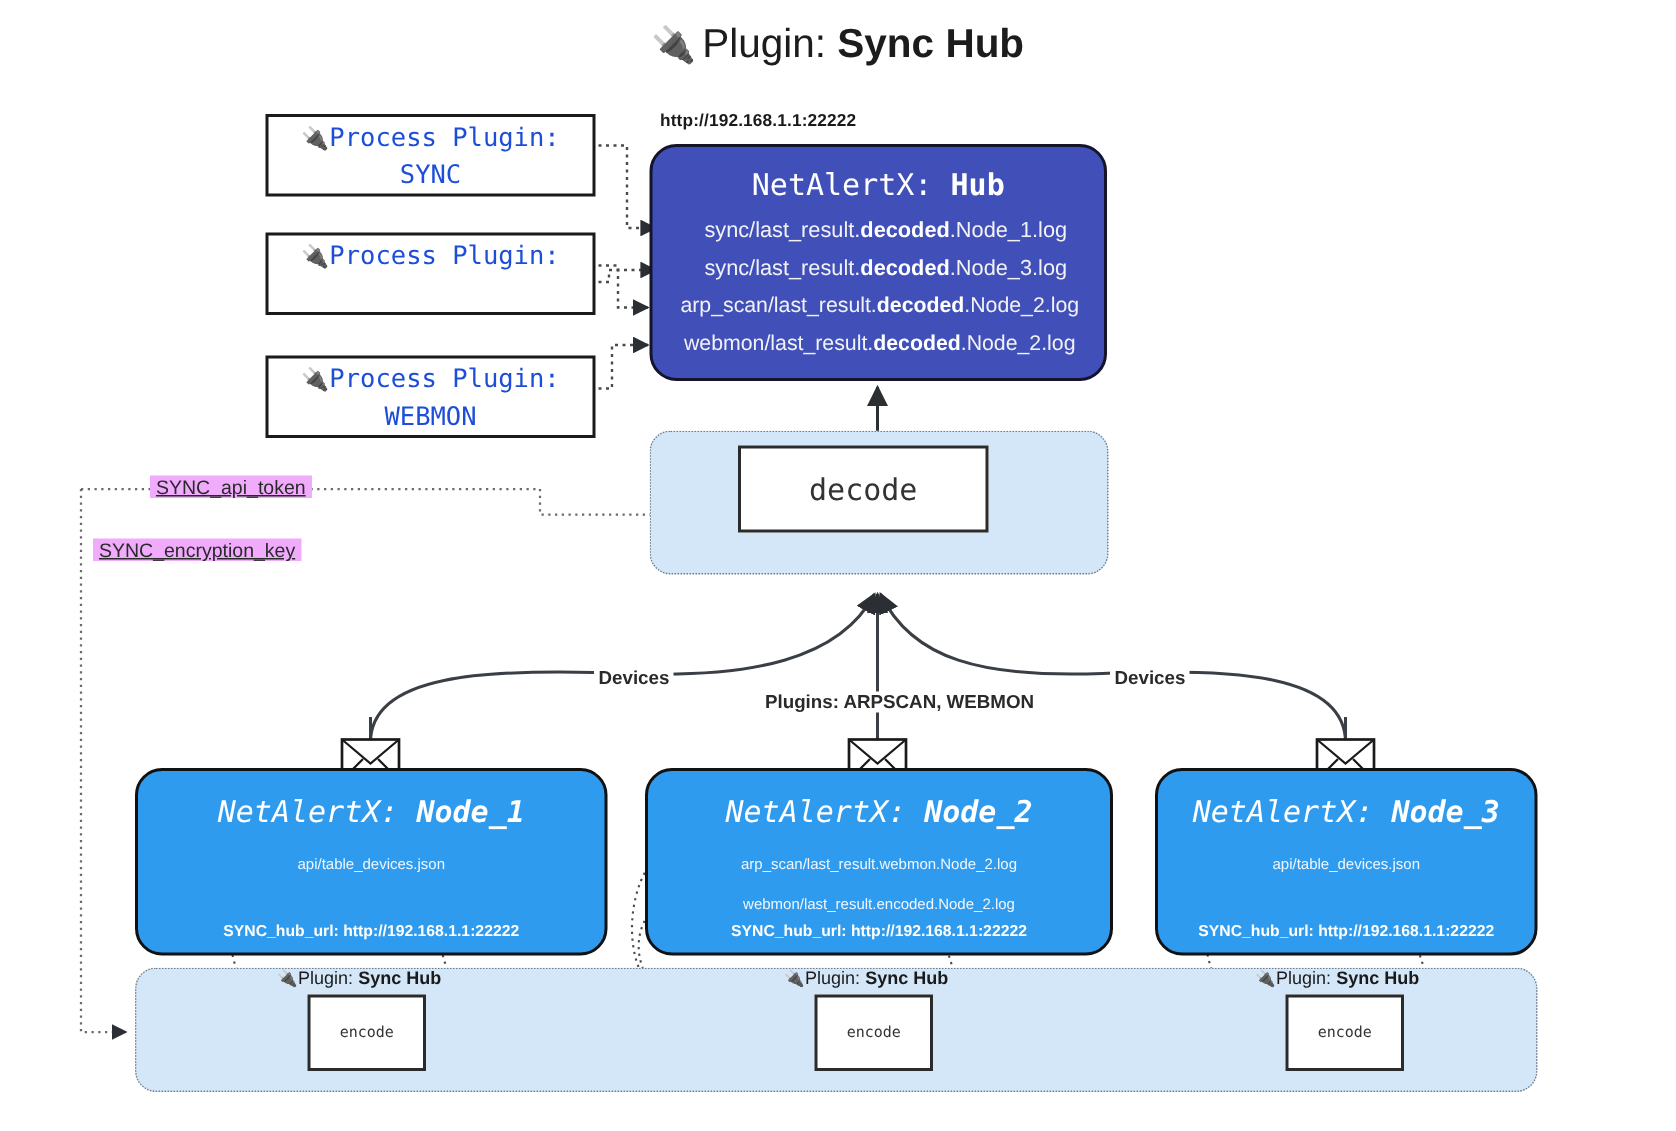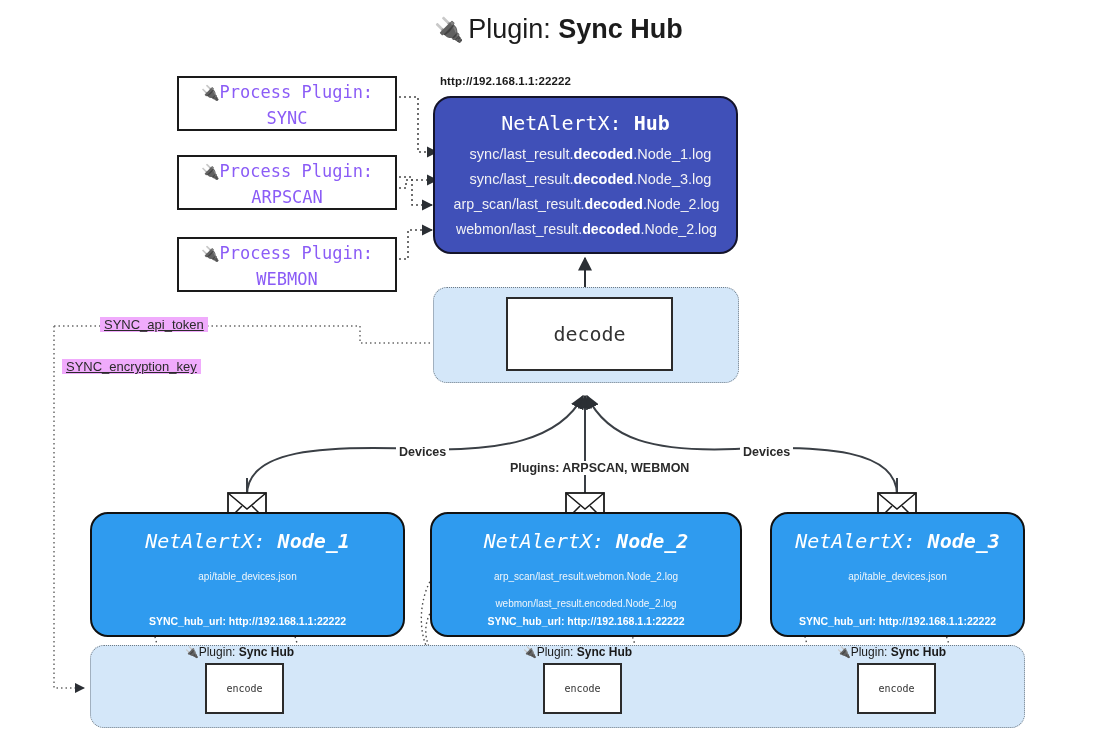--- a/index.html
+++ b/index.html
@@ -46,21 +46,21 @@
     width: 220px;
     height: 55px;
     border: 2px solid #1a1a1a;
     background: #ffffff;
     box-sizing: border-box;
     font-family: "DejaVu Sans Mono", "Liberation Mono", monospace;
     font-size: 17px;
     line-height: 25px;
     text-align: center;
     padding-top: 2px;
-    color: #8b5cf6;
+    color: #1d4ed8;
   }
   .proc-box .l1 { white-space: nowrap; }
   .proc-box .l2 { white-space: nowrap; }
   .proc-box .plug-icon { font-size: 15px; }
 
   
   .hub-url {
     position: absolute;
     left: 440px; top: 75px;
     width: 300px;
@@ -273,21 +273,20 @@
     <span class="strong">Sync Hub</span>
   </div>
 
   <div class="proc-box" style="left:177px; top:76px;">
     <div class="l1"><span class="plug-icon">🔌</span><span>Process Plugin:</span></div>
     <div class="l2">SYNC</div>
   </div>
 
   <div class="proc-box" style="left:177px; top:155px;">
     <div class="l1"><span class="plug-icon">🔌</span><span>Process Plugin:</span></div>
-    <div class="l2">ARPSCAN</div>
   </div>
 
   <div class="proc-box" style="left:177px; top:237px;">
     <div class="l1"><span class="plug-icon">🔌</span><span>Process Plugin:</span></div>
     <div class="l2">WEBMON</div>
   </div>
 
   <div class="hub-url">http://192.168.1.1:22222</div>
 
   <div class="hub-box">
@@ -297,21 +296,21 @@
     </div>
     <div class="hub-lines">
       <div class="hub-line"><span>sync/last_result.</span><span class="strong">decoded</span><span>.Node_1.log</span></div>
       <div class="hub-line"><span>sync/last_result.</span><span class="strong">decoded</span><span>.Node_3.log</span></div>
       <div class="hub-line wide"><span>arp_scan/last_result.</span><span class="strong">decoded</span><span>.Node_2.log</span></div>
       <div class="hub-line wide"><span>webmon/last_result.</span><span class="strong">decoded</span><span>.Node_2.log</span></div>
     </div>
   </div>
 
   <div class="blue-pane" style="left:433px; top:287px; width:306px; height:96px;"></div>
-  <div class="white-box decode-box" style="left:506px; top:297px; width:167px; height:74px;">decode</div>
+  <div class="white-box decode-box" style="left:492px; top:297px; width:167px; height:58px;">decode</div>
 
   <div class="wire-label" style="left:100px; top:317px;">SYNC_api_token</div>
   <div class="wire-label" style="left:62px; top:359px;">SYNC_encryption_key</div>
 
   <div class="edge-label" style="left:396px; top:445px;">Devices</div>
   <div class="edge-label" style="left:507px; top:461px;">Plugins: ARPSCAN, WEBMON</div>
   <div class="edge-label" style="left:740px; top:445px;">Devices</div>
 
   <div class="node-box" style="left:90px; top:512px; width:315px; height:125px;">
     <div class="node-title">

